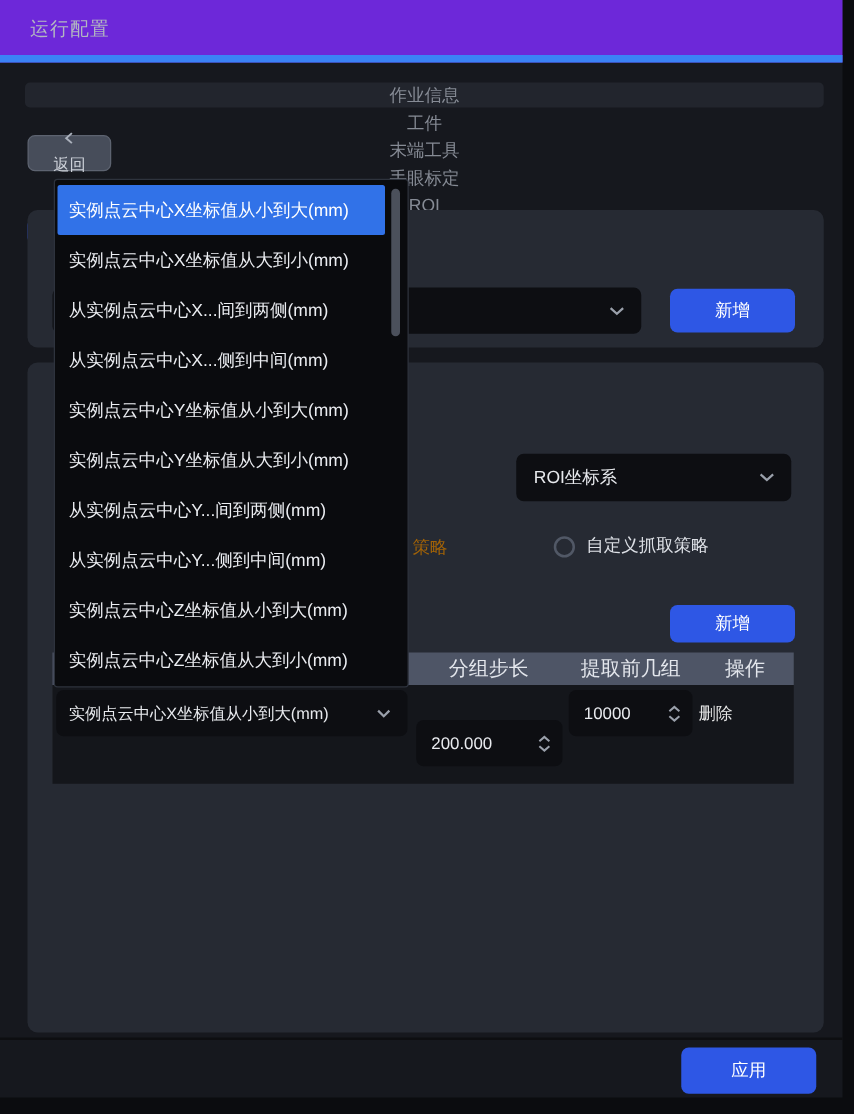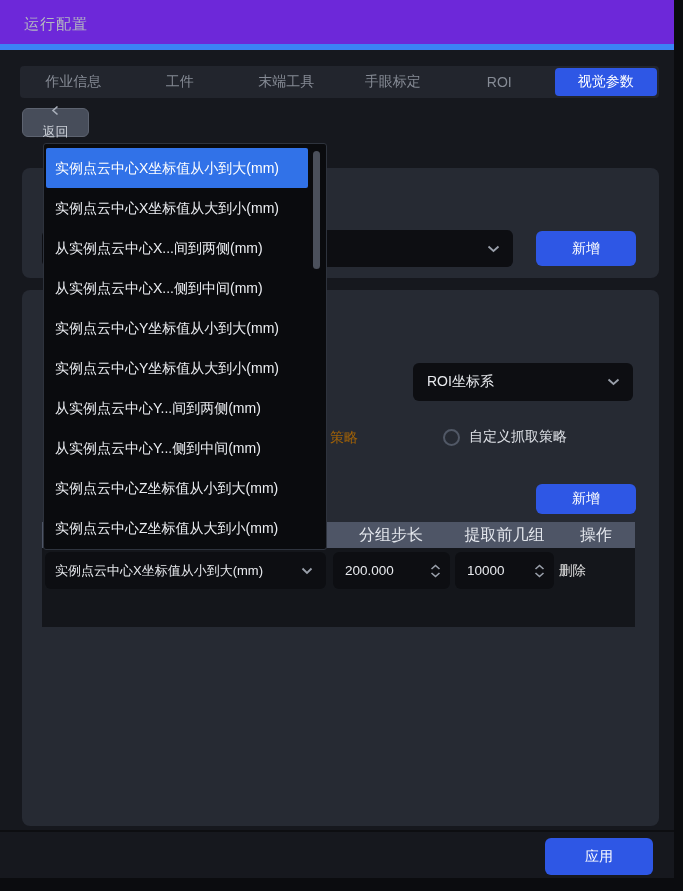--- a/index.html
+++ b/index.html
@@ -6,21 +6,21 @@
   html,body { background:#0b0c0f; }
   body { font-family:"Liberation Sans","DejaVu Sans",sans-serif; }
   .screen { position:relative; width:683px; height:891px; background:#0b0c0f; overflow:hidden; }
   .window { position:absolute; left:0; top:0; width:674px; height:878px; background:#16181e; }
 
   
   .titlebar { position:absolute; left:0; top:0; width:674px; height:50px; background:#6d28d9; border-bottom:6px solid #3b82f6; }
   .titlebar .title { position:absolute; left:24px; top:0; line-height:48px; font-size:15px; color:#b3b7c0; letter-spacing:1px; }
 
   
-  .tabstrip { position:absolute; left:20px; top:66px; width:639px; height:32px; background:#22252d; border-radius:4px; display:flex; }
+  .tabstrip { position:absolute; left:20px; top:66px; width:639px; height:20px; background:#22252d; border-radius:4px; display:flex;flex-direction:column; }
   .tab { flex:1 1 0; display:flex; align-items:center; justify-content:center; font-size:14px; color:#868b95; cursor:pointer; border-radius:4px; margin:2px; }
   .tab.active { background:#2e57e5; color:#ffffff; }
 
   
   .back-btn { position:absolute; left:22px; top:108px; width:67px; height:29px; background:#474d5a; border:1px solid #5d6370; border-radius:6px; display:flex; align-items:center; justify-content:center; gap:7px; color:#ccd0d8; font-size:13px; cursor:pointer;flex-direction:column; }
 
   
   .card { position:absolute; background:#262a33; border-radius:8px; }
   .card1 { left:22px; top:168px; width:637px; height:110px; }
   .card2 { left:22px; top:290px; width:637px; height:536px; }
@@ -44,21 +44,21 @@
   .radio-label { font-size:14px; color:#dde0e6; }
 
   
   .tbl-header { position:absolute; left:42px; top:522px; width:593px; height:26px; background:#4e5566; display:flex; }
   .th { display:flex; align-items:center; justify-content:center; font-size:16px; color:#e3e6ec; }
   .th.c0 { width:288px; } .th.c1 { width:122px; } .th.c2 { width:105px; } .th.c3 { width:78px; }
   .tbl-body { position:absolute; left:42px; top:548px; width:593px; height:79px; background:#14161b; }
 
   .row-select { left:45px; top:552px; width:281px; height:37px; font-size:13px; padding-left:10px; color:#e8eaee; white-space:nowrap; }
   .spinner { padding-left:12px; font-size:13.5px; }
-  .spin1 { left:333px; top:552px; width:117px; height:37px; }
+  .spin1 { left:333px; top:576px; width:117px; height:37px; }
   .spin2 { left:455px; top:552px; width:99px; height:37px; }
   .spin-arrows { position:absolute; right:9px; top:50%; transform:translateY(-50%); display:flex; flex-direction:column; gap:2px; line-height:0; cursor:pointer; }
   .delete-link { position:absolute; left:535px; top:552px; width:75px; height:37px; display:flex; align-items:center; justify-content:center; color:#e5e5e5; font-size:13.5px; cursor:pointer;font-family:Liberation Mono, monospace; }
 
   
   .dropdown-list { position:absolute; left:43px; top:143px; width:284px; height:407px; background:#0a0b0e; border:1px solid #2e333d; border-radius:3px; padding:4px 0; z-index:10; }
   .list-item { height:40px; line-height:40px; padding-left:9px; margin-left:2px; margin-right:20px; font-size:14px; color:#eceef2; white-space:nowrap; overflow:hidden; cursor:pointer; border-radius:2px; }
   .list-item.selected { background:#3172e8; color:#ffffff; margin-right:18px; }
   .list-scrollbar { position:absolute; right:6px; top:7px; width:7px; height:118px; background:#4b505b; border-radius:4px; }
 

